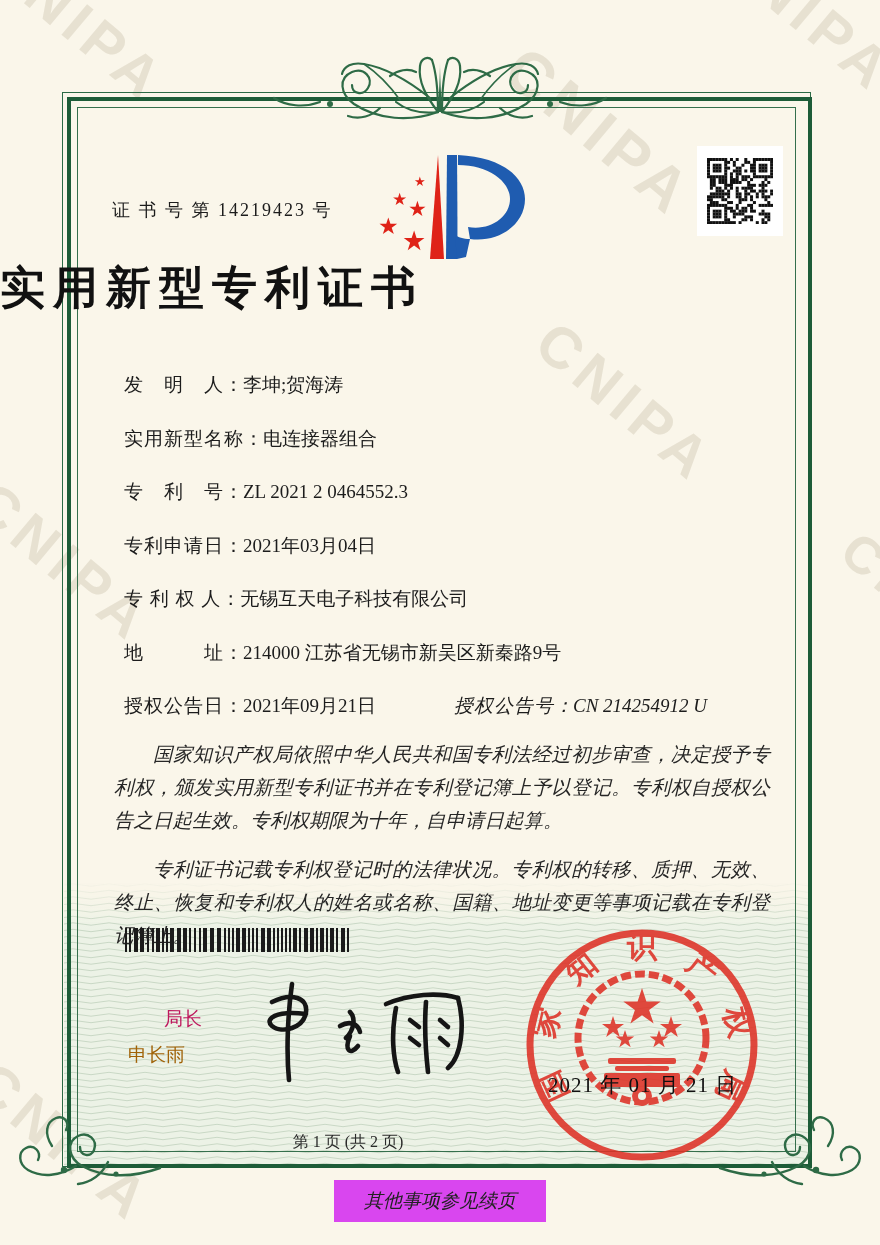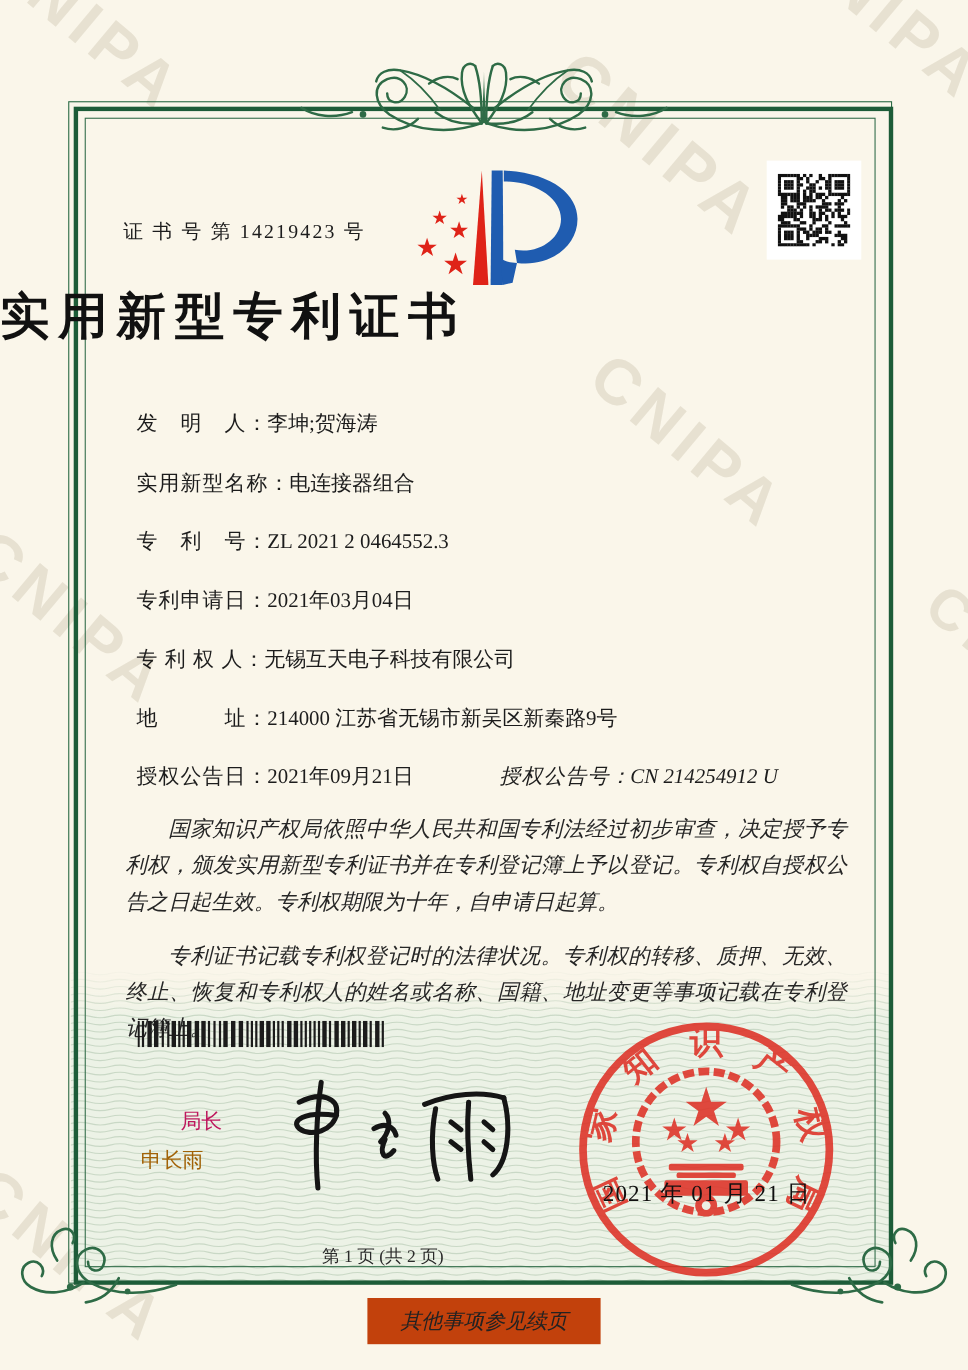--- a/index.html
+++ b/index.html
@@ -41,21 +41,21 @@
   #body-text{left:98px;top:722px;width:688px;font-size:19.5px;line-height:33px;
       text-align:justify;font-style:italic;color:#262626;}
   #body-text p{margin:16px;text-indent:2em;}
   #barcode{left:125px;top:928px;width:226px;height:24px;z-index:6;}
   #director-title{left:128px;top:1006px;font-size:19px;z-index:6;color:#be185d;margin-left:36px;}
   #director-name{left:128px;top:1042px;font-size:19px;z-index:6;color:#a16207;}
   #signature{left:258px;top:972px;width:220px;height:115px;z-index:7;}
   #seal{left:521px;top:924px;width:242px;height:242px;z-index:6;opacity:.88;}
   #seal-date{left:548px;top:1071px;font-size:21px;letter-spacing:1px;color:#101010;z-index:8;}
   #page-info{left:0;top:1132px;width:696px;text-align:center;font-size:16px;z-index:6;color:#2a2a2a;}
-  #note-box{left:50%;top:1180px;transform:translateX(-50%);background:#c2410c;
+  #note-box{left:50%;top:1180px;transform:translateX(-50%);background:#d946ef;
       padding:8px 30px;z-index:6;font-size:19px;font-style:italic;color:#222;
       white-space:nowrap;}
 </style>
 </head>
 <body>
 
 <div id="watermark-layer">
     <span class="wm" style="left: -28px; top: -12px; font-size: 58px;">CNIPA</span>
     <span class="wm" style="left: 700px; top: -22px; font-size: 58px;">CNIPA</span>
     <span class="wm" style="left: 488px; top: 96px; font-size: 62px;">CNIPA</span>

